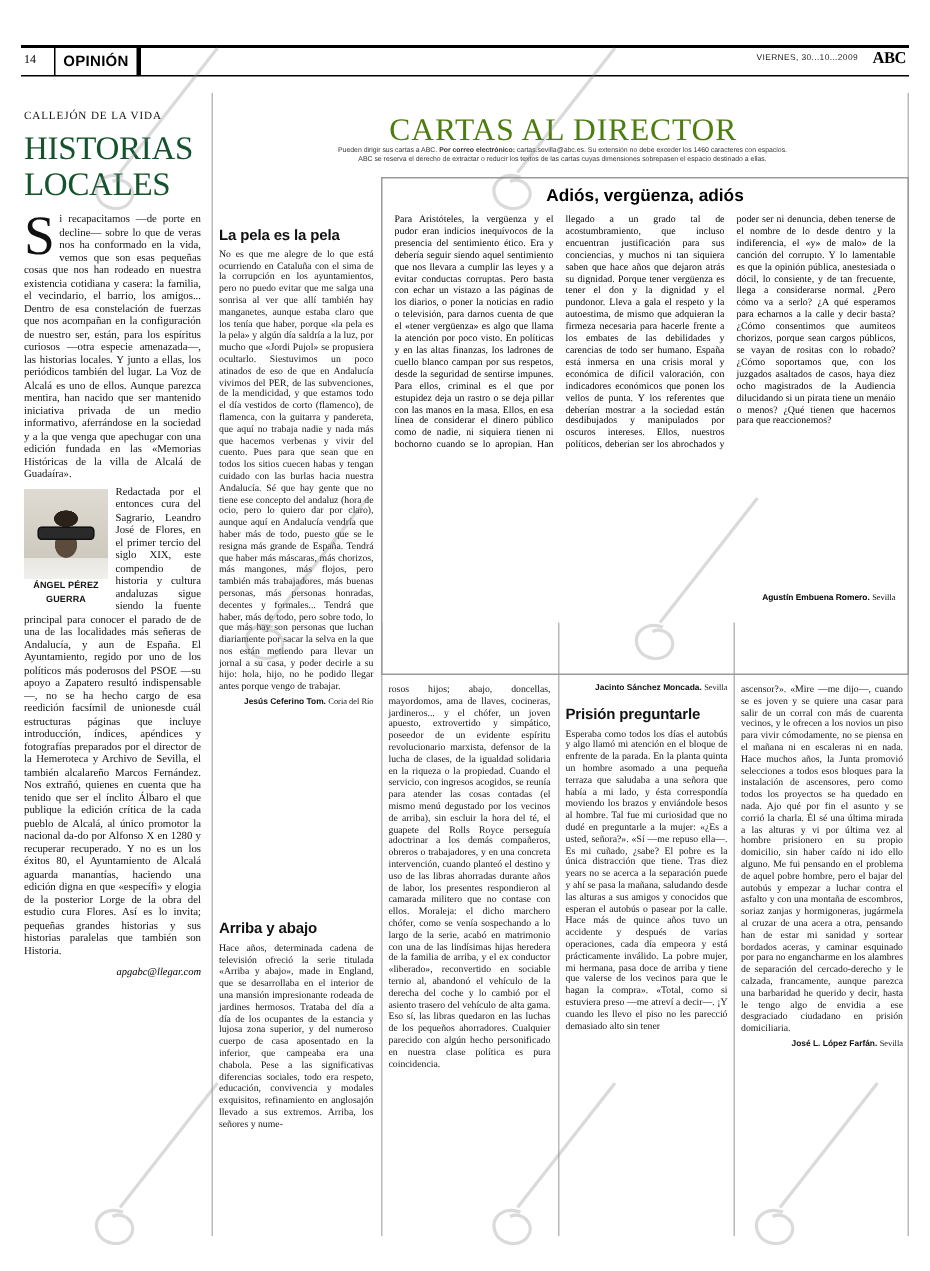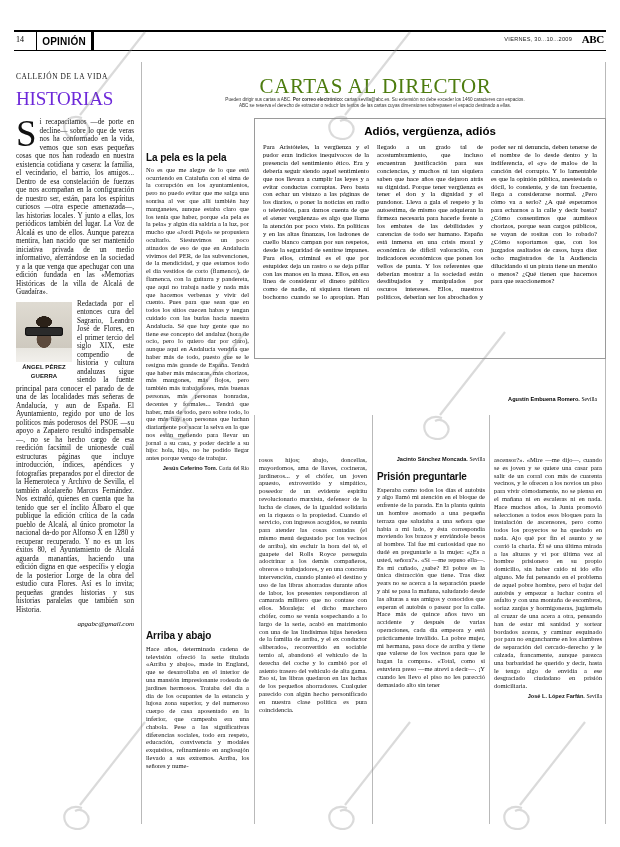--- a/index.html
+++ b/index.html
@@ -55,22 +55,22 @@
   .leftcol {
     position:absolute; left:16px; top:72px; width:118px; height:752px;
   }
   .kicker {
     font-family:"Liberation Serif", serif;
     font-size:7.4px; letter-spacing:.6px; color:#111;
     margin-bottom:6px;
   }
   .col-title {
     font-family:"Liberation Serif", serif;
-    font-size:19px; line-height:23px; letter-spacing:-.2px;
-    color:#6d28d9;
+    font-size:22px; line-height:23px; letter-spacing:-.2px;
+    color:#14532d;
   }
   .col-title-2 { margin-top:1px; }
 
   .drop-body {
     margin-top:8px;
     font-size:7.2px; line-height:8.5px;
     text-align:justify; hyphens:auto;
     color:#111;
   }
   .dropcap {
@@ -130,21 +130,21 @@
 
   
   .hl {
     font-family:"Liberation Sans", sans-serif;
     font-weight:bold; font-size:10px; color:#111;
     letter-spacing:-.1px;
   }
 
   
   .boxed {
-    position:absolute; left:254px; top:118px; width:352px; height:241px;
+    position:absolute; left:254px; top:118px; width:352px; height:332px;
     border:1px solid #9a9a9a;
     padding:6px 8px 4px 8px;
   }
   .boxed h2 {
     margin:0 0 6px 0; text-align:center;
     font-family:"Liberation Sans", sans-serif;
     font-weight:bold; font-size:11.5px;
   }
   .boxed-cols {
     column-count:3; column-gap:8px;
@@ -194,36 +194,37 @@
 
 <div class="vrule" style="left:141px; top:62px; height:762px;"></div>
 <div class="vrule" style="left:254px; top:415px; height:409px;"></div>
 <div class="vrule" style="left:372px; top:415px; height:409px;"></div>
 <div class="vrule" style="left:489px; top:415px; height:409px;"></div>
 <div class="vrule" style="left:605px; top:62px; height:762px;"></div>
 
 <div class="leftcol">
   <div class="kicker">CALLEJÓN DE LA VIDA</div>
   <div class="col-title">HISTORIAS</div>
+  <div class="col-title col-title-2">LOCALES</div>
 
   <div class="drop-body">
     <span class="dropcap">S</span>
     <span>i recapacitamos —de porte en decline— sobre lo que de veras nos ha conformado en la vida, vemos que son esas pequeñas cosas que nos han rodeado en nuestra existencia cotidiana y casera: la familia, el vecindario, el barrio, los amigos... Dentro de esa constelación de fuerzas que nos acompañan en la configuración de nuestro ser, están, para los espíritus curiosos —otra especie amenazada—, las historias locales. Y junto a ellas, los periódicos también del lugar. La Voz de Alcalá es uno de ellos. Aunque parezca mentira, han nacido que ser mantenido iniciativa privada de un medio informativo, aferrándose en la sociedad y a la que venga que apechugar con una edición fundada en las «Memorias Históricas de la villa de Alcalá de Guadaíra».</span>
   </div>
 
   <div class="drop-body" style="margin-top:3px;">
     <div class="photo-wrap">
       <div class="photo"></div>
       <div class="photo-name">ÁNGEL PÉREZ</div>
       <div class="photo-name">GUERRA</div>
     </div>
     <span>Redactada por el entonces cura del Sagrario, Leandro José de Flores, en el primer tercio del siglo XIX, este compendio de historia y cultura andaluzas sigue siendo la fuente principal para conocer el parado de de una de las localidades más señeras de Andalucía, y aun de España. El Ayuntamiento, regido por uno de los políticos más poderosos del PSOE —su apoyo a Zapatero resultó indispensable—, no se ha hecho cargo de esa reedición facsímil de unionesde cuál estructuras páginas que incluye introducción, índices, apéndices y fotografías preparados por el director de la Hemeroteca y Archivo de Sevilla, el también alcalareño Marcos Fernández. Nos extrañó, quienes en cuenta que ha tenido que ser el ínclito Álbaro el que publique la edición crítica de la cada pueblo de Alcalá, al único promotor la nacional da-do por Alfonso X en 1280 y recuperar recuperado. Y no es un los éxitos 80, el Ayuntamiento de Alcalá aguarda manantías, haciendo una edición digna en que «específi» y elogia de la posterior Lorge de la obra del estudio cura Flores. Así es lo invita; pequeñas grandes historias y sus historias paralelas que también son Historia.</span>
   </div>
 
-  <div class="col-sign">apgabc@gmail.com</div>
+  <div class="col-sign">apgabc@llegar.com</div>
 </div>
 
 <div class="main-title">CARTAS AL DIRECTOR</div>
 <div class="disclaimer">
   <span>Pueden dirigir sus cartas a ABC. </span><b>Por correo electrónico:</b><span> cartas.sevilla@abc.es. Su extensión no debe exceder los 1460 caracteres con espacios.</span><br>
   <span>ABC se reserva el derecho de extractar o reducir los textos de las cartas cuyas dimensiones sobrepasen el espacio destinado a ellas.</span>
 </div>
 
 <div class="boxed">
   <h2>Adiós, vergüenza, adiós</h2>
@@ -245,21 +246,21 @@
 <div class="tcol" style="left:146px; top:116px; width:103px;">
   <div class="hl">La pela es la pela</div>
   <div style="height:4px;"></div>
   <p class="first">No es que me alegre de lo que está ocurriendo en Cataluña con el sima de la corrupción en los ayuntamientos, pero no puedo evitar que me salga una sonrisa al ver que allí también hay manganetes, aunque estaba claro que los tenía que haber, porque «la pela es la pela» y algún día saldría a la luz, por mucho que «Jordi Pujol» se propusiera ocultarlo. Siestuvimos un poco atinados de eso de que en Andalucía vivimos del PER, de las subvenciones, de la mendicidad, y que estamos todo el día vestidos de corto (flamenco), de flamenca, con la guitarra y pandereta, que aquí no trabaja nadie y nada más que hacemos verbenas y vivir del cuento. Pues para que sean que en todos los sitios cuecen habas y tengan cuidado con las burlas hacia nuestra Andalucía. Sé que hay gente que no tiene ese concepto del andaluz (hora de ocio, pero lo quiero dar por claro), aunque aquí en Andalucía vendría que haber más de todo, puesto que se le resigna más grande de España. Tendrá que haber más máscaras, más chorizos, más mangones, más flojos, pero también más trabajadores, más buenas personas, más personas honradas, decentes y formales... Tendrá que haber, más de todo, pero sobre todo, lo que más hay son personas que luchan diariamente por sacar la selva en la que nos están metiendo para llevar un jornal a su casa, y poder decirle a su hijo: hola, hijo, no he podido llegar antes porque vengo de trabajar.</p>
   <div class="sign">
     <span>Jesús Ceferino Tom.</span>
     <span class="city">Coria del Río</span>
   </div>
 </div>
 
-<div class="tcol" style="left:146px; top:594px; width:103px;">
+<div class="tcol" style="left:146px; top:578px; width:103px;">
   <div class="hl">Arriba y abajo</div>
   <div style="height:5px;"></div>
   <p class="first">Hace años, determinada cadena de televisión ofreció la serie titulada «Arriba y abajo», made in England, que se desarrollaba en el interior de una mansión impresionante rodeada de jardines hermosos. Trataba del día a día de los ocupantes de la estancia y lujosa zona superior, y del numeroso cuerpo de casa aposentado en la inferior, que campeaba era una chabola. Pese a las significativas diferencias sociales, todo era respeto, educación, convivencia y modales exquisitos, refinamiento en anglosajón llevado a sus extremos. Arriba, los señores y nume-</p>
 </div>
 
 <div class="tcol" style="left:259px; top:418px; width:108px;">
   <p class="first">rosos hijos; abajo, doncellas, mayordomos, ama de llaves, cocineras, jardineros... y el chófer, un joven apuesto, extrovertido y simpático, poseedor de un evidente espíritu revolucionario marxista, defensor de la lucha de clases, de la igualdad solidaria en la riqueza o la propiedad.
 
 Cuando el servicio, con ingresos acogidos, se reunía para atender las cosas contadas (el mismo menú degustado por los vecinos de arriba), sin escluir la hora del té, el guapete del Rolls Royce perseguía adoctrinar a los demás compañeros, obreros o trabajadores, y en una concreta intervención, cuando planteó el destino y uso de las libras ahorradas durante años de labor, los presentes respondieron al camarada militero que no contase con ellos.
 

